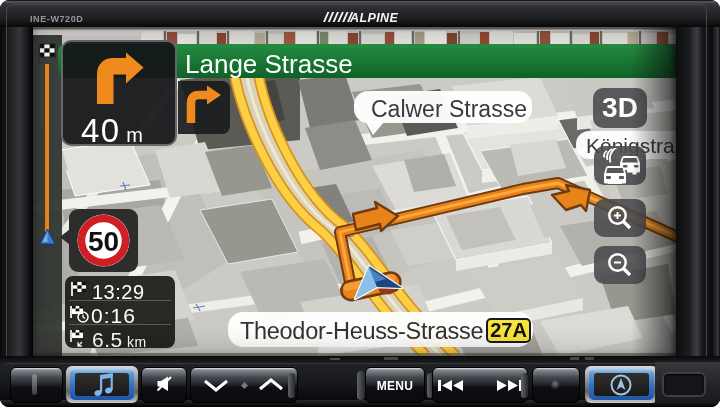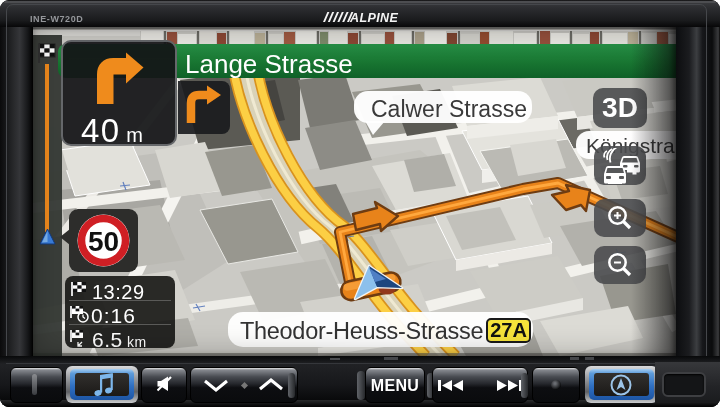--- a/index.html
+++ b/index.html
@@ -422,21 +422,21 @@
 
 <svg class="abs" style="left:258px;top:378px;" width="26" height="13" viewBox="0 0 26 13">
       <path d="M2,11 L13,2 L24,11" stroke="#fff" stroke-width="3" fill="none"></path>
     </svg>
 
 <div class="abs" style="left:288px;top:373px;width:7px;height:25px;background:linear-gradient(90deg,#606368,#26282b);border-radius:4px;"></div>
 
 
 <div class="abs" style="left:357px;top:371px;width:8px;height:29px;background:linear-gradient(90deg,#606368,#26282b);border-radius:4px;"></div>
 
-<div class="abs" style="left:365px;top:367px;width:60px;height:36px;background:linear-gradient(180deg,#e3e4e6 0%,#85888e 6%,#484b51 26%,#26282d 46%,#0d0e11 58%,#0a0b0d 100%);border-radius:6px;border:1px solid #000;color:#fff;font-size:16px;font-weight:bold;text-align:center;line-height:36px;letter-spacing:0.3px;">MENU</div>
+<div class="abs" style="left:365px;top:367px;width:60px;height:36px;background:linear-gradient(180deg,#e3e4e6 0%,#85888e 6%,#484b51 26%,#26282d 46%,#0d0e11 58%,#0a0b0d 100%);border-radius:6px;border:1px solid #000;color:#fff;font-size:12px;font-weight:bold;text-align:center;line-height:36px;letter-spacing:0.3px;">MENU</div>
 
 <div class="abs" style="left:427px;top:373px;width:7px;height:25px;background:linear-gradient(90deg,#606368,#26282b);border-radius:4px;"></div>
 
 <div class="abs" style="left:432px;top:367px;width:96px;height:36px;background:linear-gradient(180deg,#e3e4e6 0%,#85888e 6%,#484b51 26%,#26282d 46%,#0d0e11 58%,#0a0b0d 100%);border-radius:6px;border:1px solid #000;"></div>
 
 <svg class="abs" style="left:438px;top:380px;" width="26" height="11" viewBox="0 0 26 11">
   <rect x="0" y="0" width="3" height="11" fill="#fff"></rect>
   <polygon points="14,0 14,11 4,5.5" fill="#fff"></polygon>
   <polygon points="25,0 25,11 15,5.5" fill="#fff"></polygon>
 </svg>

